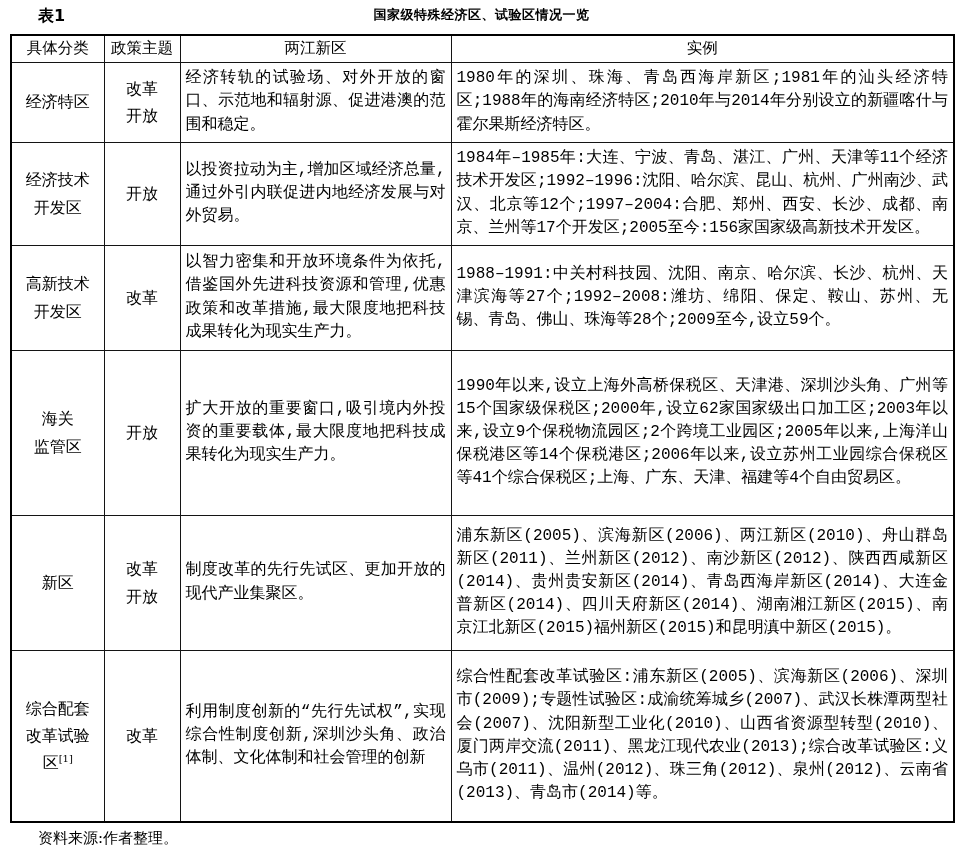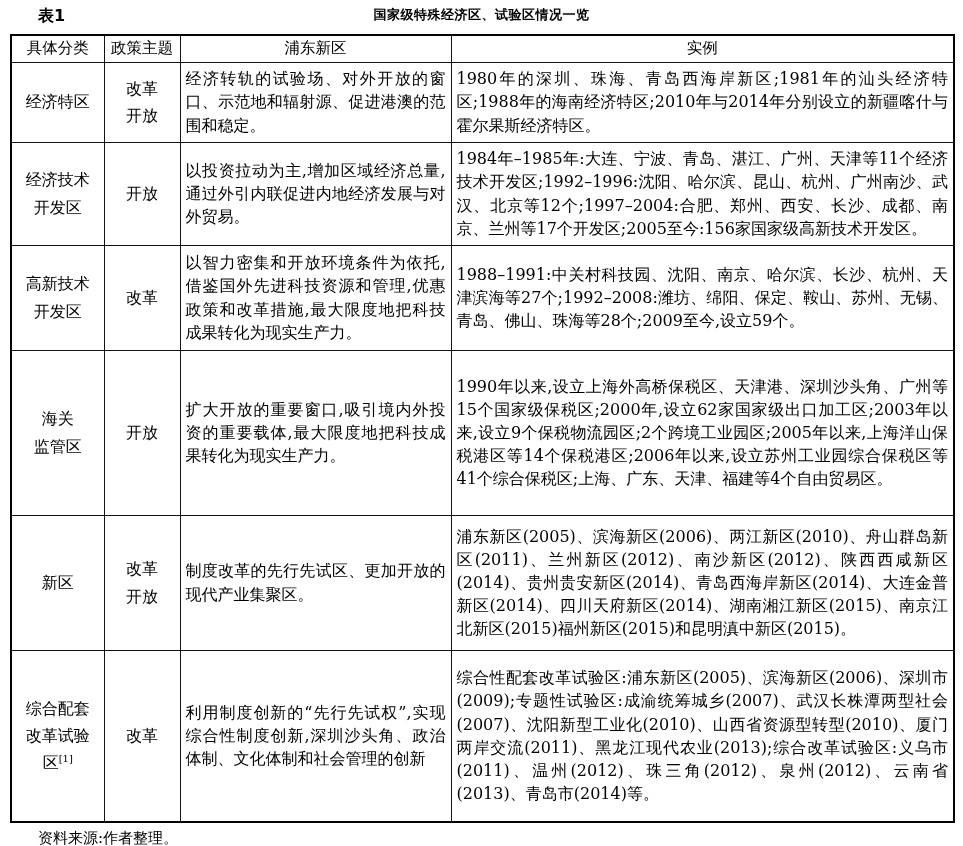--- a/index.html
+++ b/index.html
@@ -56,20 +56,21 @@
   td.cat, td.theme{
     text-align:center;
     white-space:pre-line;
     line-height:1.7;
     padding:2px 2px;
   }
   td.goal, td.examples{
     text-align:justify;
     line-height:1.45;
     padding:3px 6px;
+    font-family:Liberation Mono, monospace;
   }
   td.cat sup{
     font-size:10px;
     line-height:0;
   }
   tr.r1{height:80px;}
   tr.r2{height:103px;}
   tr.r3{height:105px;}
   tr.r4{height:165px;}
   tr.r5{height:135px;}
@@ -93,21 +94,21 @@
     <colgroup>
       <col style="width:93px">
       <col style="width:76px">
       <col style="width:271px">
       <col style="width:503px">
     </colgroup>
     <thead>
       <tr class="hrow">
         <th>具体分类</th>
         <th>政策主题</th>
-        <th>浦东新区</th>
+        <th>两江新区</th>
         <th>实例</th>
       </tr>
     </thead>
     <tbody>
       <tr class="r1">
         <td class="cat">经济特区</td>
         <td class="theme">改革
 开放</td>
         <td class="goal">经济转轨的试验场、对外开放的窗口、示范地和辐射源、促进港澳的范围和稳定。</td>
         <td class="examples">1980年的深圳、珠海、青岛西海岸新区;1981年的汕头经济特区;1988年的海南经济特区;2010年与2014年分别设立的新疆喀什与霍尔果斯经济特区。</td>

